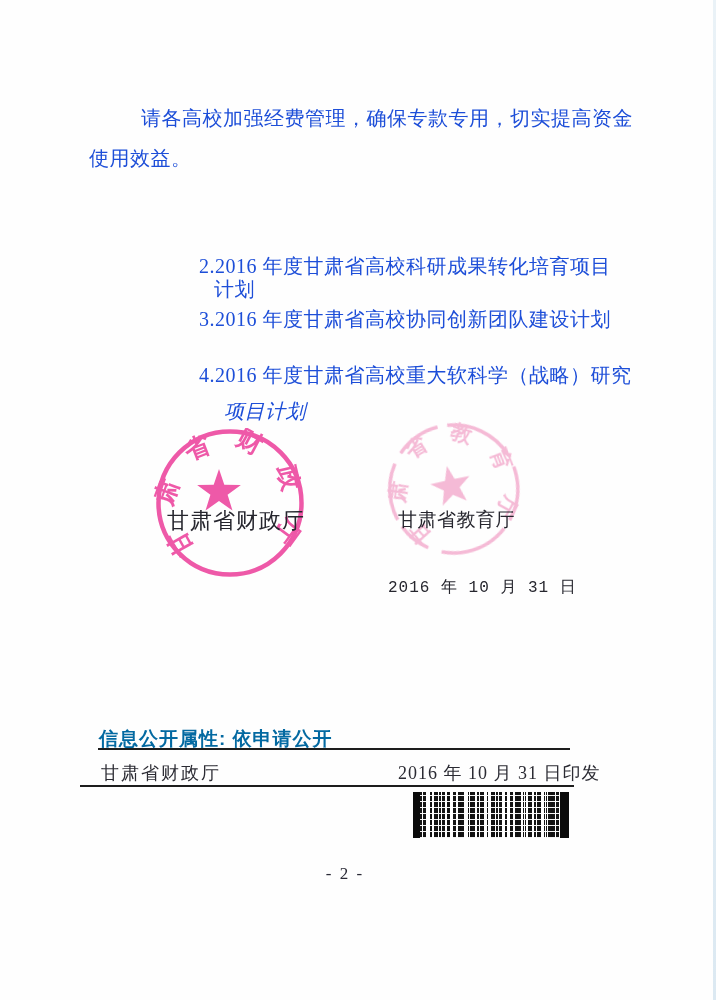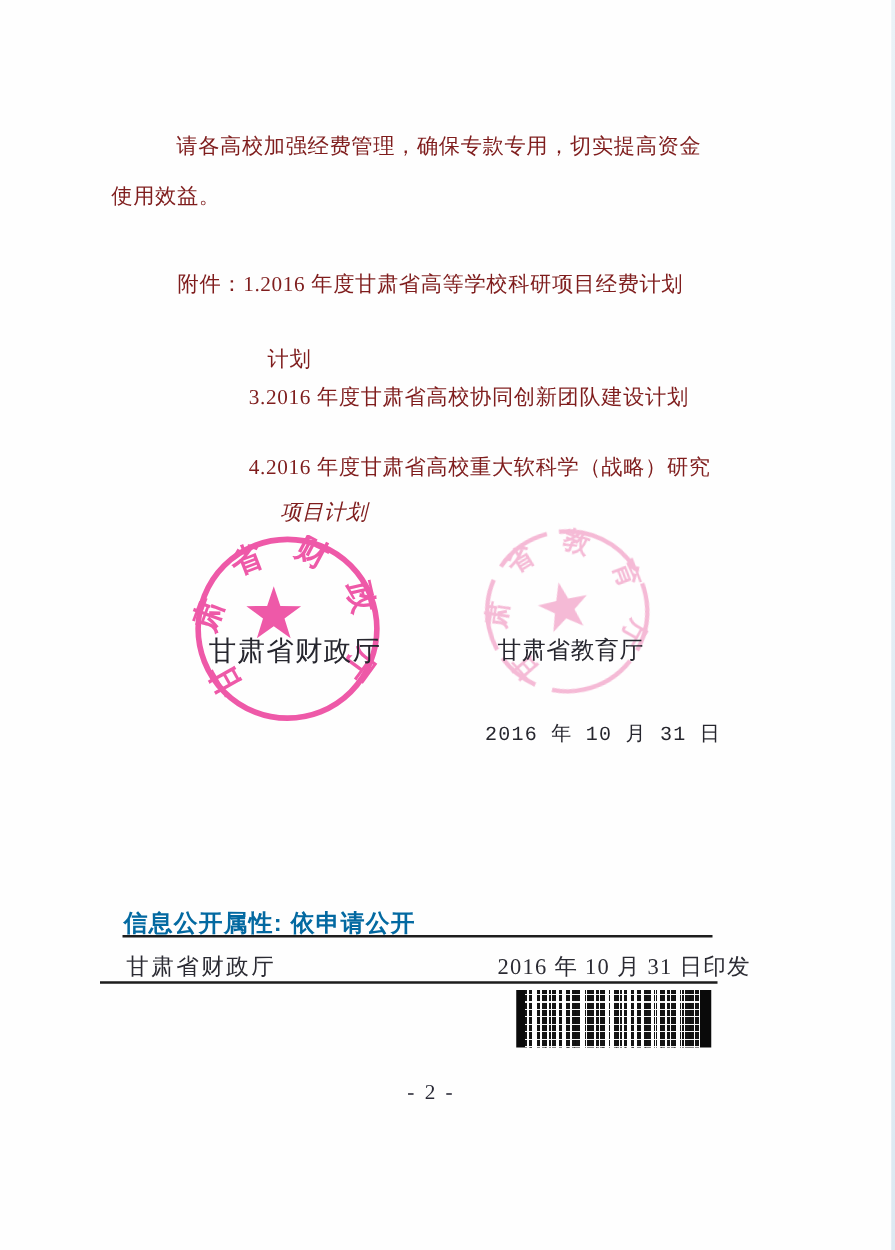--- a/index.html
+++ b/index.html
@@ -7,24 +7,24 @@
     position:relative;
     width:716px;height:1000px;
     background:#fefefe;
     overflow:hidden;
     font-family:"Liberation Serif","DejaVu Serif",serif;
     color:#30303a;
   }
   
   .doc-line{
     position:absolute;
-    font-size:17px;
+    font-size:20px;
     letter-spacing:0.5px;
     white-space:nowrap;
-    color:#7f1d1d;
+    color:#1d4ed8;
   }
   #para-l1{left:141px;top:105px;}
   #para-l2{left:89px;top:145px;text-align:right;}
   #att-l0{left:142px;top:216px;}
   #att-l1{left:199px;top:253px;}
   #att-l2{left:214px;top:276px;}
   #att-l3{left:199px;top:306px;}
   #att-l4{left:199px;top:362px;}
   #att-l5{left:224px;top:398px;font-style:italic;}
 
@@ -80,21 +80,21 @@
   }
 </style>
 </head>
 <body>
 
 <div class="page">
 
   <div class="doc-line" id="para-l1">请各高校加强经费管理，确保专款专用，切实提高资金</div>
   <div class="doc-line" id="para-l2">使用效益。</div>
 
-  <div class="doc-line" id="att-l0">附件：1.2016 年度甘肃省高等学校科研项目经费计划</div>
+  <div class="doc-line" id="att-l1">2.2016 年度甘肃省高校科研成果转化培育项目</div>
   <div class="doc-line" id="att-l2">计划</div>
   <div class="doc-line" id="att-l3">3.2016 年度甘肃省高校协同创新团队建设计划</div>
   <div class="doc-line" id="att-l4">4.2016 年度甘肃省高校重大软科学（战略）研究</div>
   <div class="doc-line" id="att-l5">项目计划</div>
 
   <svg class="seal" id="seal-finance" width="158" height="152" viewBox="0 0 158 152">
     <defs>
       <path id="sealArc1" d="M 50.5 122.6 A 55 55 0 1 1 105.5 122.6" fill="none"></path>
     </defs>
     <circle cx="78" cy="75" r="71.5" fill="none" stroke="#ee47a0" stroke-width="4.5"></circle>

